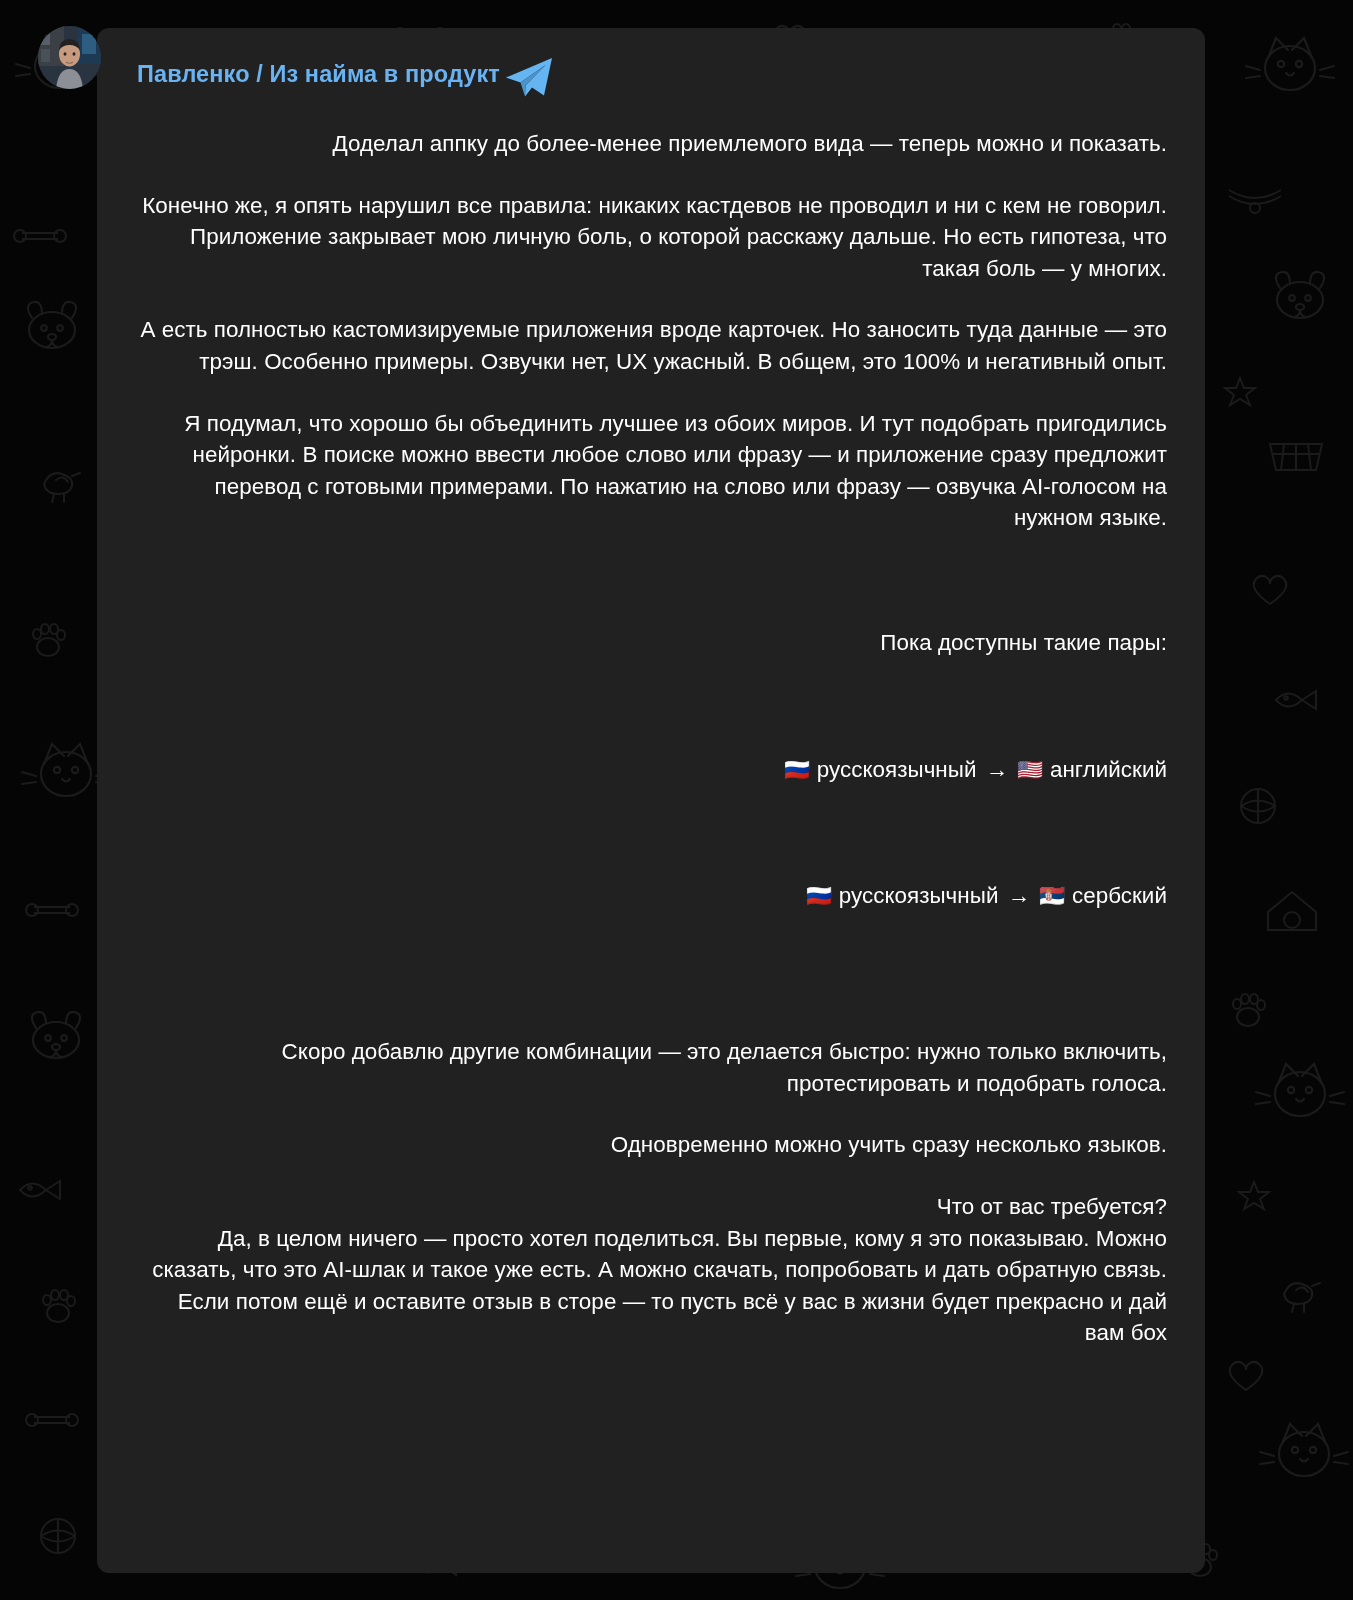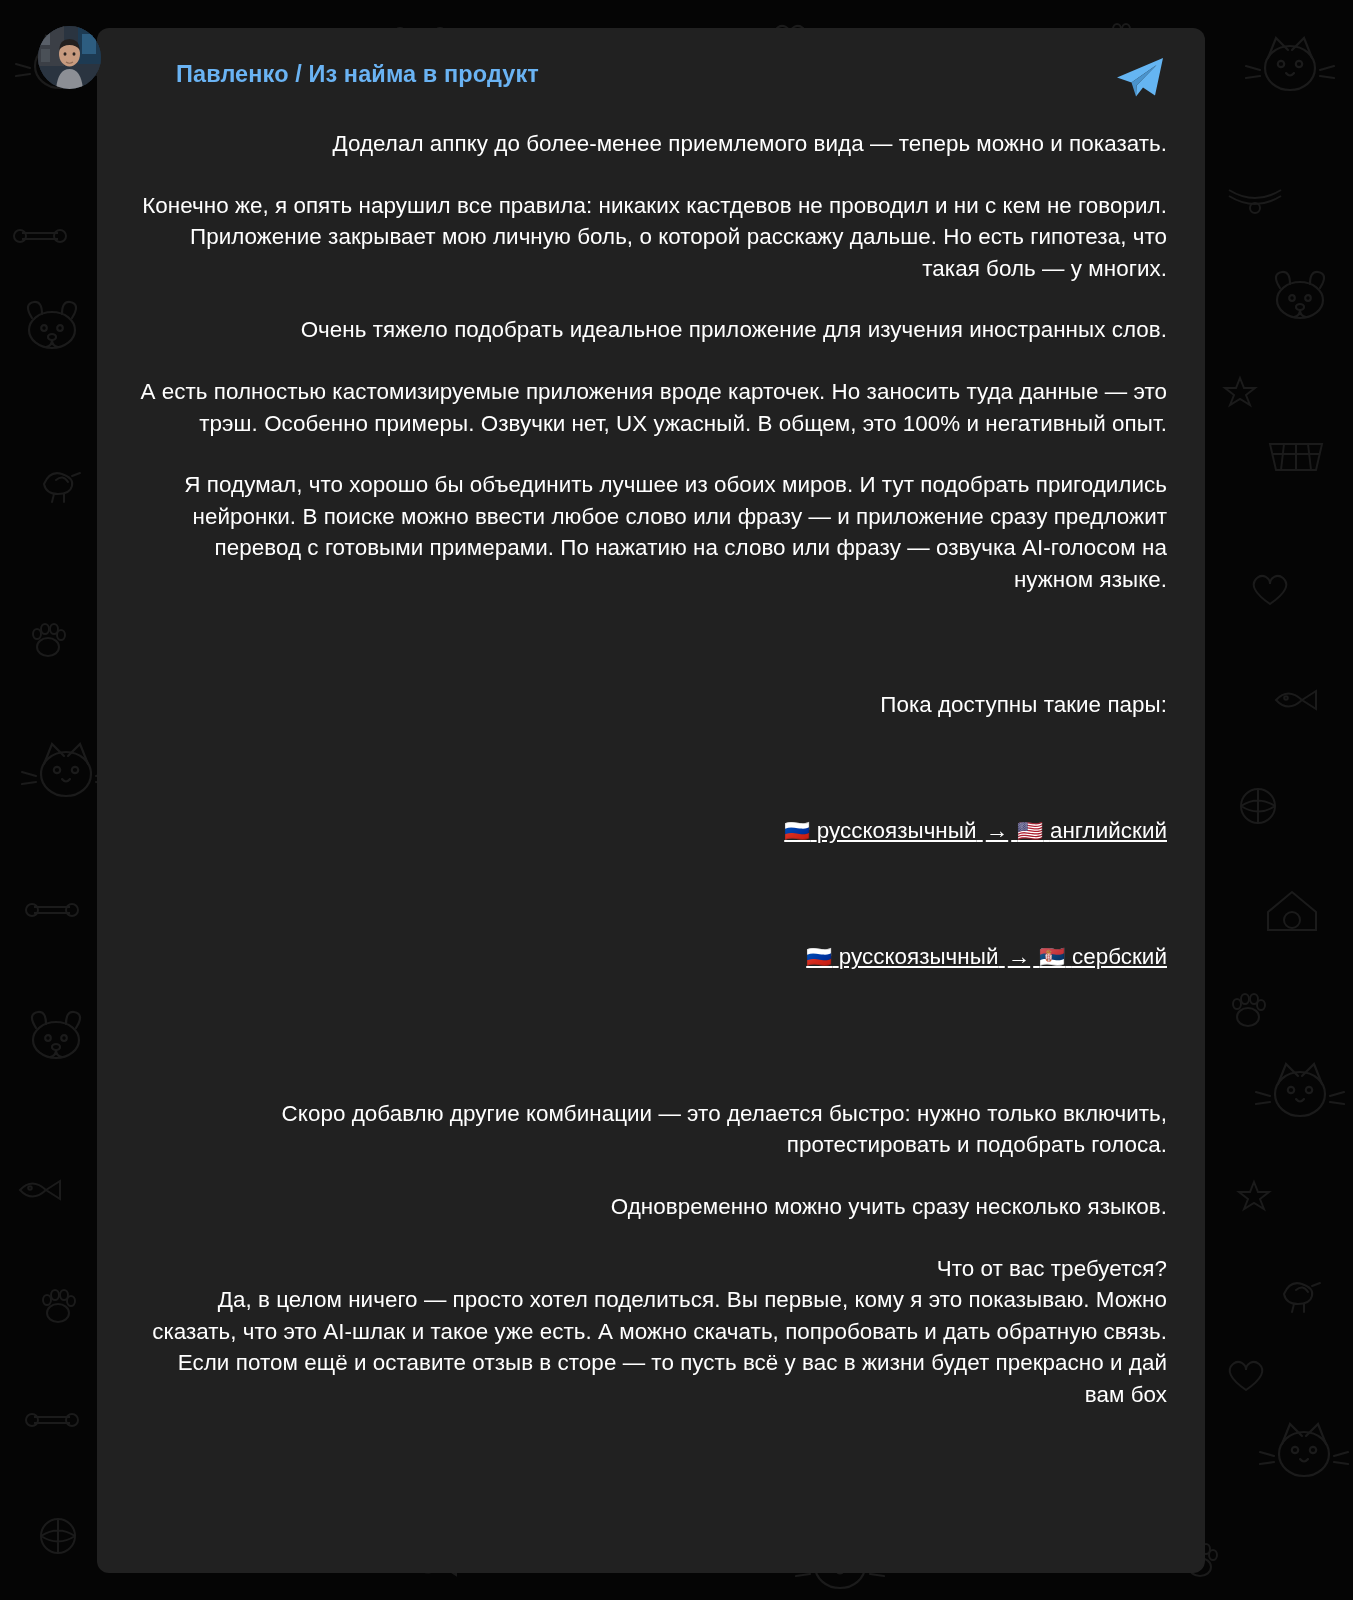--- a/index.html
+++ b/index.html
@@ -44,44 +44,43 @@
     overflow: hidden;
     background: #26323c;
     z-index: 5;
   }
   #avatar svg { display: block; width: 100%; height: 100%; }
 
   
   .card-header {
     display: flex;
     align-items: flex-start;
-    justify-content: space-between;
+    justify-content: flex-start;
     margin-bottom: 26px;
-    margin-left: 39px;
   }
   #channel-title {
     color: #6ab3f3;
     font-size: 23.5px;
     font-weight: 700;
     letter-spacing: 0.1px;
     line-height: 1.2;
     padding-top: 2px;
   }
   #tg-logo { width: 56px; height: 48px; flex: none; margin-top: -4px; }
 
   
   #post-body {
     color: #ffffff;
     font-size: 22.4px;
     line-height: 31.6px;
     letter-spacing: 0.05px;
   }
   .para { margin-bottom: 30px; white-space: pre-wrap; text-align: right; }
   .para:last-child { margin-bottom: 0; }
-  .pair-line { white-space: nowrap; text-decoration: underline; }
+  .pair-line { white-space: nowrap; }
   .flag { font-size: 21px; letter-spacing: 0; }
   .arrow { padding: 0 3px; }
 </style>
 </head>
 <body>
 
 <div id="wallpaper">
   <svg viewBox="0 0 1353 1600" xmlns="http://www.w3.org/2000/svg" aria-hidden="true">
     <defs>
       <g id="doodle-cat-face" stroke="#1b1b1b" stroke-width="2.2" fill="none" stroke-linecap="round">
@@ -225,21 +224,20 @@
     <svg id="tg-logo" viewBox="0 0 56 48" xmlns="http://www.w3.org/2000/svg" aria-hidden="true">
       <path d="M52 4 L6 23.5 L20.5 28.5 L45.5 11 L25.5 31.5 L25 42.5 L32 33.5 L44 41.5 Z" fill="#65b5f2"></path>
       <path d="M20.5 28.5 L25 42.5 L25.5 31.5 L45.5 11 Z" fill="#4a93cc"></path>
     </svg>
   </div>
 
   <div id="post-body">
 
     <div class="para">Доделал аппку до более-менее приемлемого вида — теперь можно и показать.</div>
     <div class="para">Конечно же, я опять нарушил все правила: никаких кастдевов не проводил и ни с кем не говорил. Приложение закрывает мою личную боль, о которой расскажу дальше. Но есть гипотеза, что такая боль — у многих.</div>
-    <div class="para">Очень тяжело подобрать идеальное приложение для изучения иностранных слов.</div>
     <div class="para">А есть полностью кастомизируемые приложения вроде карточек. Но заносить туда данные — это трэш. Особенно примеры. Озвучки нет, UX ужасный. В общем, это 100% и негативный опыт.</div>
     <div class="para">Я подумал, что хорошо бы объединить лучшее из обоих миров. И тут подобрать пригодились нейронки. В поиске можно ввести любое слово или фразу — и приложение сразу предложит перевод с готовыми примерами. По нажатию на слово или фразу — озвучка AI-голосом на нужном языке.</div>
 
     <div class="para">
       <div>Пока доступны такие пары:</div>
 
       <div class="pair-line">
         <span class="flag">🇷🇺</span>
         <span>русскоязычный</span>
         <span class="arrow">→</span>

